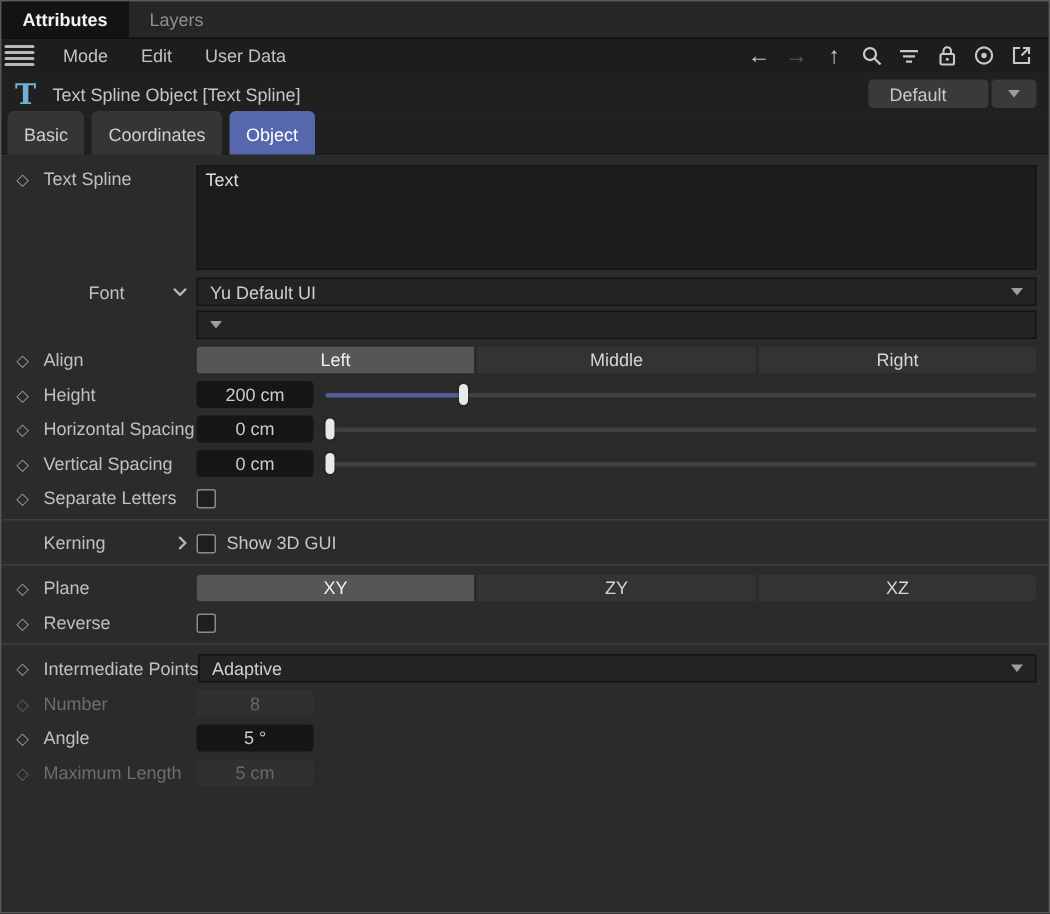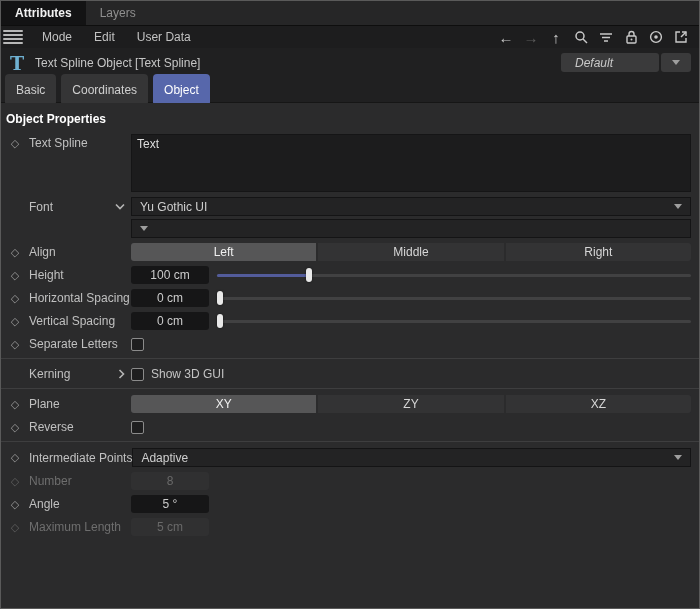--- a/index.html
+++ b/index.html
@@ -21,21 +21,21 @@
   .tool-icons { display:flex; align-items:center; gap:9px; padding-right:2px; }
   .ticon { width:16px; height:16px; display:flex; align-items:center; justify-content:center; font-size:15px; color:#c9c9c9; cursor:pointer; }
   .ticon.dim { color:#5c5c5c; }
   .ticon svg { display:block; }
 
   
   .titlebar { height:29px; background:#202021; display:flex; align-items:center; padding:0 8px 0 6px; flex:0 0 auto; }
   .ticon-T { width:20px; height:20px; color:#6fb1d2; font-family:"DejaVu Serif", serif; font-size:19px; font-weight:bold; display:flex; align-items:center; justify-content:center; margin-right:8px; }
   .obj-title { color:#c6c6c6; }
   .preset-group { margin-left:auto; display:flex; gap:2px; }
-  .preset-box { width:98px; height:19px; background:#3a3a3b; border-radius:3px; display:flex; align-items:center; padding-left:14px; color:#c9c9c9; cursor:pointer;font-style:italic; }
+  .preset-box { width:80px; height:19px; background:#3a3a3b; border-radius:3px; display:flex; align-items:center; padding-left:14px; color:#c9c9c9; cursor:pointer; }
   .preset-arrow { width:30px; height:19px; background:#3a3a3b; border-radius:3px; display:flex; align-items:center; justify-content:center; cursor:pointer; }
   .caret { width:0; height:0; border-left:4px solid transparent; border-right:4px solid transparent; border-top:5px solid #9e9e9e; }
 
   
   .modetabs { height:26px; background:#202021; border-bottom:1px solid #161616; display:flex; align-items:center; gap:5px; padding:0 4px; flex:0 0 auto; }
   .mtab { height:32px; padding:0 11px; background:#353536; border-radius:4px; display:flex; align-items:center; color:#cfcfcf; cursor:pointer; }
   .mtab.active { background:#5767ab; color:#ffffff; }
 
   
   .main { flex:1; background:#2b2b2c; padding-top:7px; overflow:hidden; }
@@ -44,21 +44,21 @@
   .prow { display:flex; align-items:center; margin-bottom:5px; min-height:18px; }
   .plabel { flex:0 0 130px; display:flex; align-items:center; color:#c0c0c0; position:relative; }
   .diamond { width:28px; text-align:center; color:#9a9a9a; font-size:11px; flex:0 0 28px; }
   .diamond.dim { color:#5f5f5f; }
   .diamond.empty { visibility:hidden; }
   .plabel .lbl-text { white-space:nowrap; }
   .plabel.disabled .lbl-text { color:#6e6e6e; }
   .lbl-chev { margin-left:auto; margin-right:6px; display:flex; align-items:center; cursor:pointer; }
   .pctrl { flex:1; display:flex; align-items:center; margin-right:8px; }
 
-  textarea.c4d-textarea { width:100%; height:58px; background:#1c1c1d; border:1px solid #151516; color:#dddddd; font-family:"Liberation Sans", sans-serif; font-size:12px; padding:2px 5px; resize:none; outline:none; }
+  textarea.c4d-textarea { width:100%; height:70px; background:#1c1c1d; border:1px solid #151516; color:#dddddd; font-family:"Liberation Sans", sans-serif; font-size:12px; padding:2px 5px; resize:none; outline:none; }
 
   .dropdown { width:100%; height:19px; background:#232324; border:1px solid #141415; display:flex; align-items:center; padding:0 8px; color:#cfcfcf; cursor:pointer; }
   .dropdown .dd-label { flex:1; white-space:nowrap; overflow:hidden; }
   .stack-gap { height:3px; }
 
   .segmented { width:100%; display:flex; gap:2px; height:18px; border-radius:3px; overflow:hidden; }
   .seg { flex:1; background:#333334; display:flex; align-items:center; justify-content:center; color:#d6d6d6; cursor:pointer; }
   .seg.active { background:#565657; color:#f0f0f0; }
 
   .numfield { flex:0 0 78px; height:18px; background:#161617; border-radius:3px; display:flex; align-items:center; justify-content:center; color:#cccccc; margin-right:8px; cursor:text; }
@@ -148,45 +148,44 @@
     </div>
   </div>
 
   <div class="modetabs">
     <div class="mtab">Basic</div>
     <div class="mtab">Coordinates</div>
     <div class="mtab active">Object</div>
   </div>
 
   <div class="main">
-    <div class="section-heading">Object Properties</div>
 
     <div class="prow" style="align-items:flex-start;">
       <div class="plabel" style="padding-top:2px;">
         <span class="diamond">◇</span>
         <span class="lbl-text">Text Spline</span>
       </div>
       <div class="pctrl">
         <textarea class="c4d-textarea" style="">Text</textarea>
       </div>
     </div>
 
     <div class="prow" style="align-items:flex-start;">
-      <div class="plabel" style="height:19px;">
+      <div class="plabel" style="height:19px;padding-left:30px;">
         <span class="diamond empty">◇</span>
         <span class="lbl-text">Font</span>
         <span class="lbl-chev">
           <svg class="chev-svg" width="10" height="7" viewBox="0 0 10 7">
               <polyline points="1,1.5 5,5.5 9,1.5"></polyline>
             </svg>
         </span>
       </div>
       <div class="pctrl" style="flex-direction:column; align-items:stretch;">
         <div class="dropdown">
-          <span class="dd-label">Yu Gothic UI</span>
+          <span class="dd-label">Yu Default UI</span>
           <span class="caret"></span>
         </div>
         <div class="stack-gap"></div>
         <div class="dropdown">
           <span class="caret"></span>
         </div>
       </div>
     </div>
 
     <div class="prow">
@@ -202,21 +201,21 @@
         </div>
       </div>
     </div>
 
     <div class="prow">
       <div class="plabel">
         <span class="diamond">◇</span>
         <span class="lbl-text">Height</span>
       </div>
       <div class="pctrl">
-        <div class="numfield">100 cm</div>
+        <div class="numfield">200 cm</div>
         <div class="slider">
           <div class="track">
               <div class="fill" style="width:19.5%;"></div>
             </div>
           <div class="thumb" style="left:19.5%;"></div>
         </div>
       </div>
     </div>
 
     <div class="prow">

